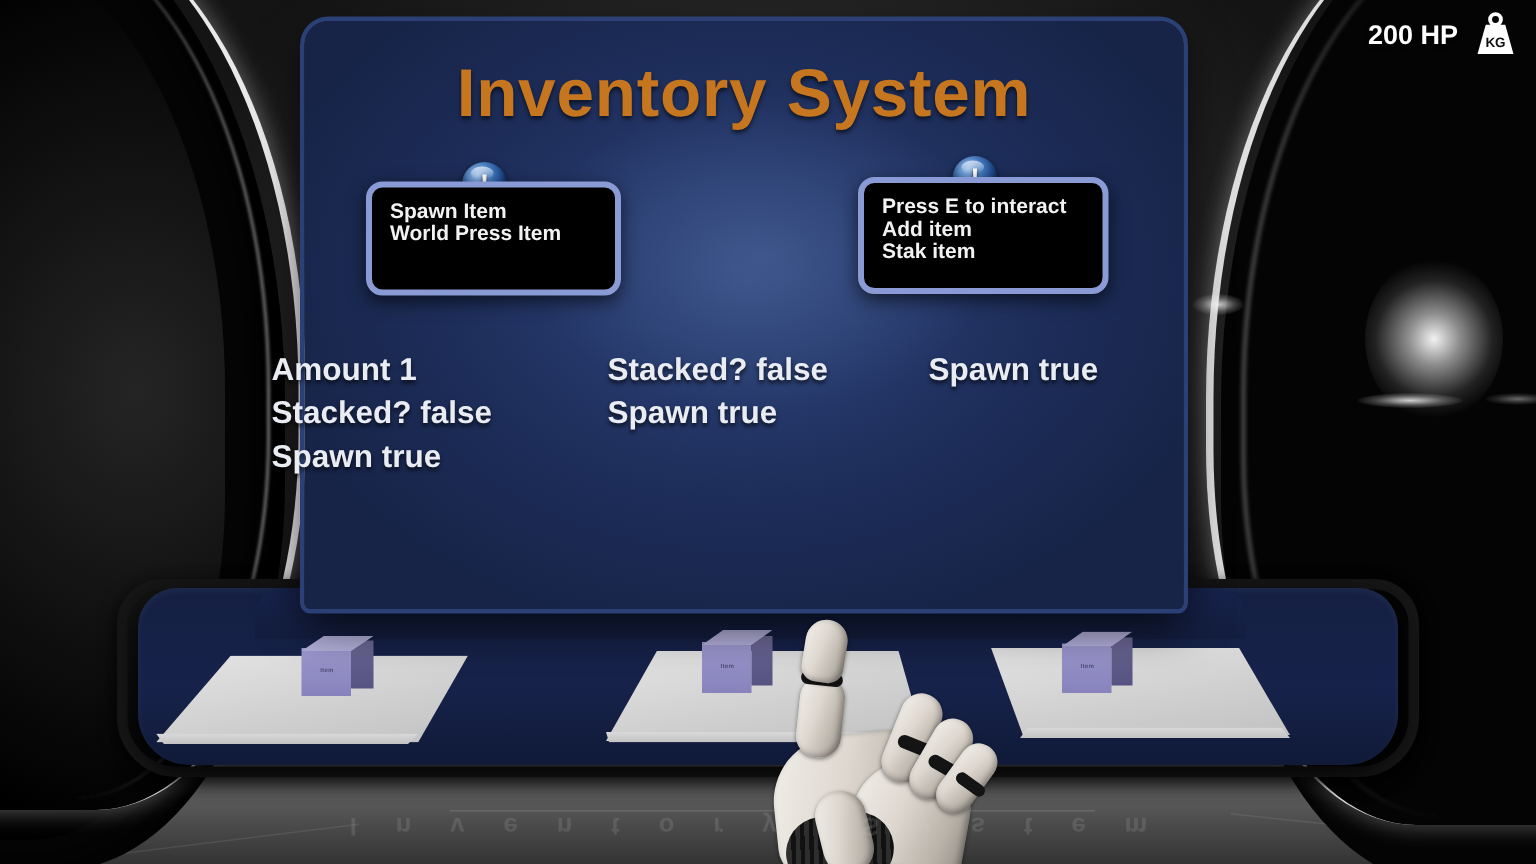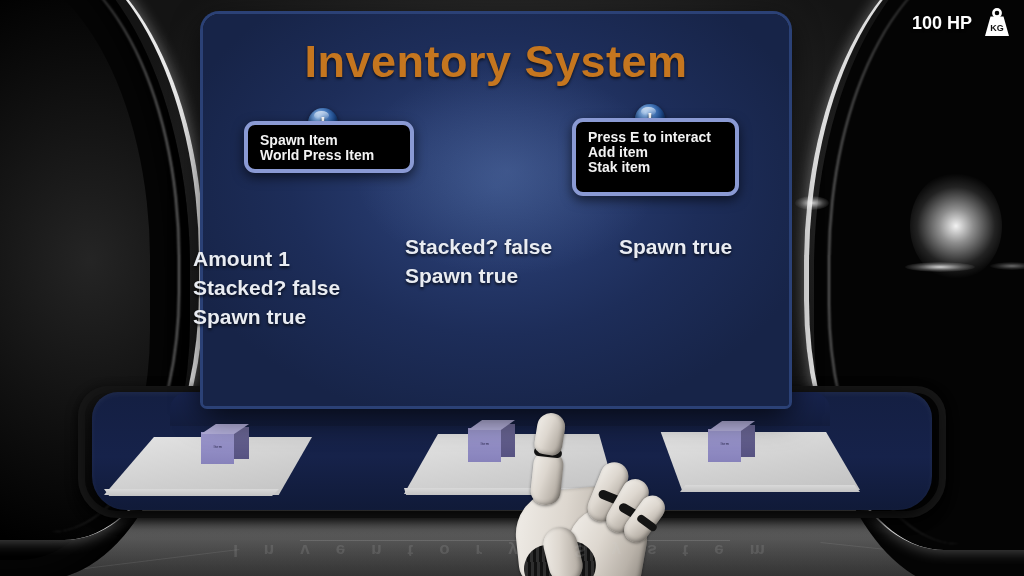--- a/index.html
+++ b/index.html
@@ -273,36 +273,36 @@
   </div>
 
   <div class="board">
     <div class="board-inner-glow"></div>
     <div class="board-title">Inventory System</div>
 
     <div class="orb-icon" style="left:105px;top:94px;">
       <div class="gloss"></div>
       <span class="bang">!</span>
     </div>
-    <div class="info-panel" style="left:41px;top:107px;width:170px;height:52px;">
+    <div class="info-panel" style="left:41px;top:107px;width:170px;height:76px;">
       <div class="info-line">Spawn Item</div>
       <div class="info-line">World Press Item</div>
     </div>
 
     <div class="orb-icon" style="left:432px;top:90px;">
       <div class="gloss"></div>
       <span class="bang">!</span>
     </div>
     <div class="info-panel" style="left:369px;top:104px;width:167px;height:78px;">
       <div class="info-line">Press E to interact</div>
       <div class="info-line">Add item</div>
       <div class="info-line">Stak item</div>
     </div>
 
-    <div class="stat-col" style="left:-22px;top:230px;margin-left:12px;">
+    <div class="stat-col" style="left:-22px;top:218px;">
       <div class="stat-line">Amount 1</div>
       <div class="stat-line">Stacked? false</div>
       <div class="stat-line">Spawn true</div>
     </div>
     <div class="stat-col" style="left:202px;top:218px;">
       <div class="stat-line">Stacked? false</div>
       <div class="stat-line">Spawn true</div>
     </div>
     <div class="stat-col" style="left:416px;top:218px;">
       <div class="stat-line">Spawn true</div>
@@ -331,21 +331,21 @@
     <div class="joint" style="left:138px;top:104px;width:22px;height:8px;border-radius:5px;transform:rotate(36deg);"></div>
 
     <div class="seg" style="left:48px;top:112px;width:34px;height:56px;border-radius:18px;transform:rotate(-14deg);"></div>
   </div>
 
   <div class="reflection">
     <div class="refl-text">Inventory System</div>
   </div>
 
   <div class="hud">
-    <span class="hud-hp">100 HP</span>
+    <span class="hud-hp">200 HP</span>
     <span class="weight-icon">
       <svg viewBox="0 0 34 30" width="34" height="30" aria-hidden="true">
         <circle cx="17" cy="5" r="3.6" fill="none" stroke="#fff" stroke-width="2.6"></circle>
         <path d="M10.5 8.5 H23.5 L29 28 H5 Z" fill="#fff" rx="2"></path>
         <text x="17" y="23" text-anchor="middle" font-family="Liberation Sans, sans-serif" font-size="9" font-weight="bold" fill="#111">KG</text>
       </svg>
     </span>
   </div>
 
 </div>

